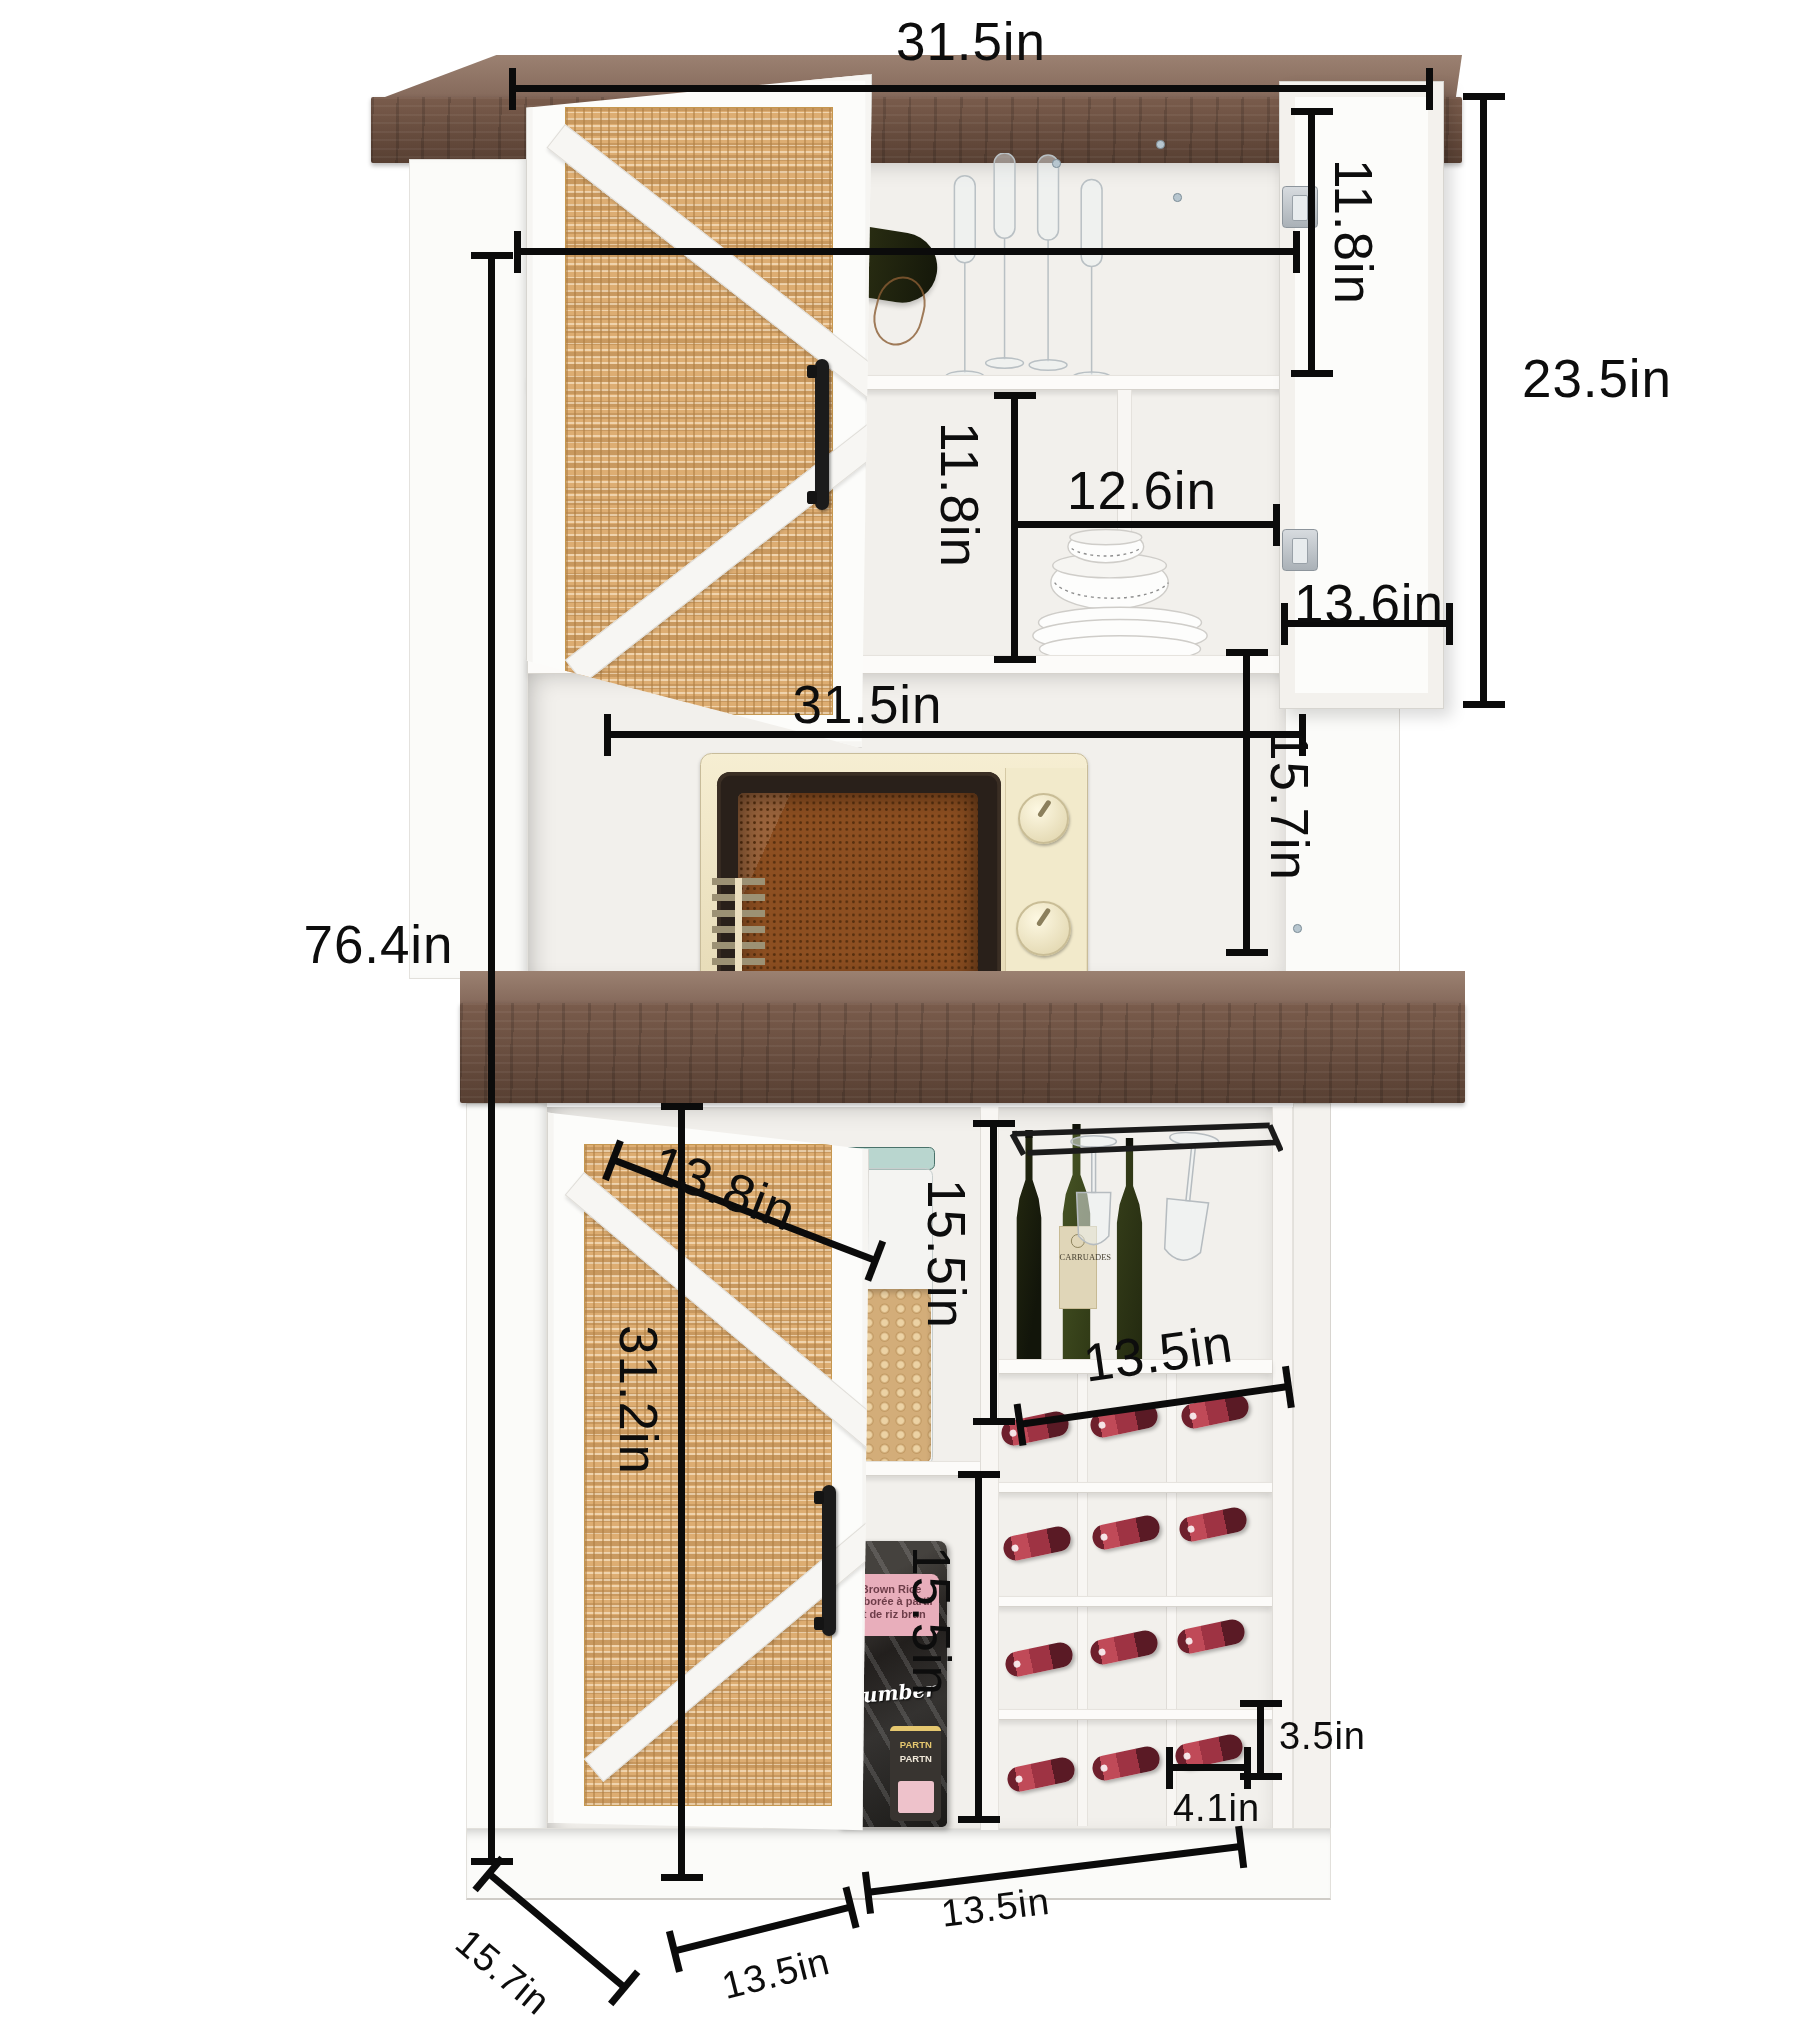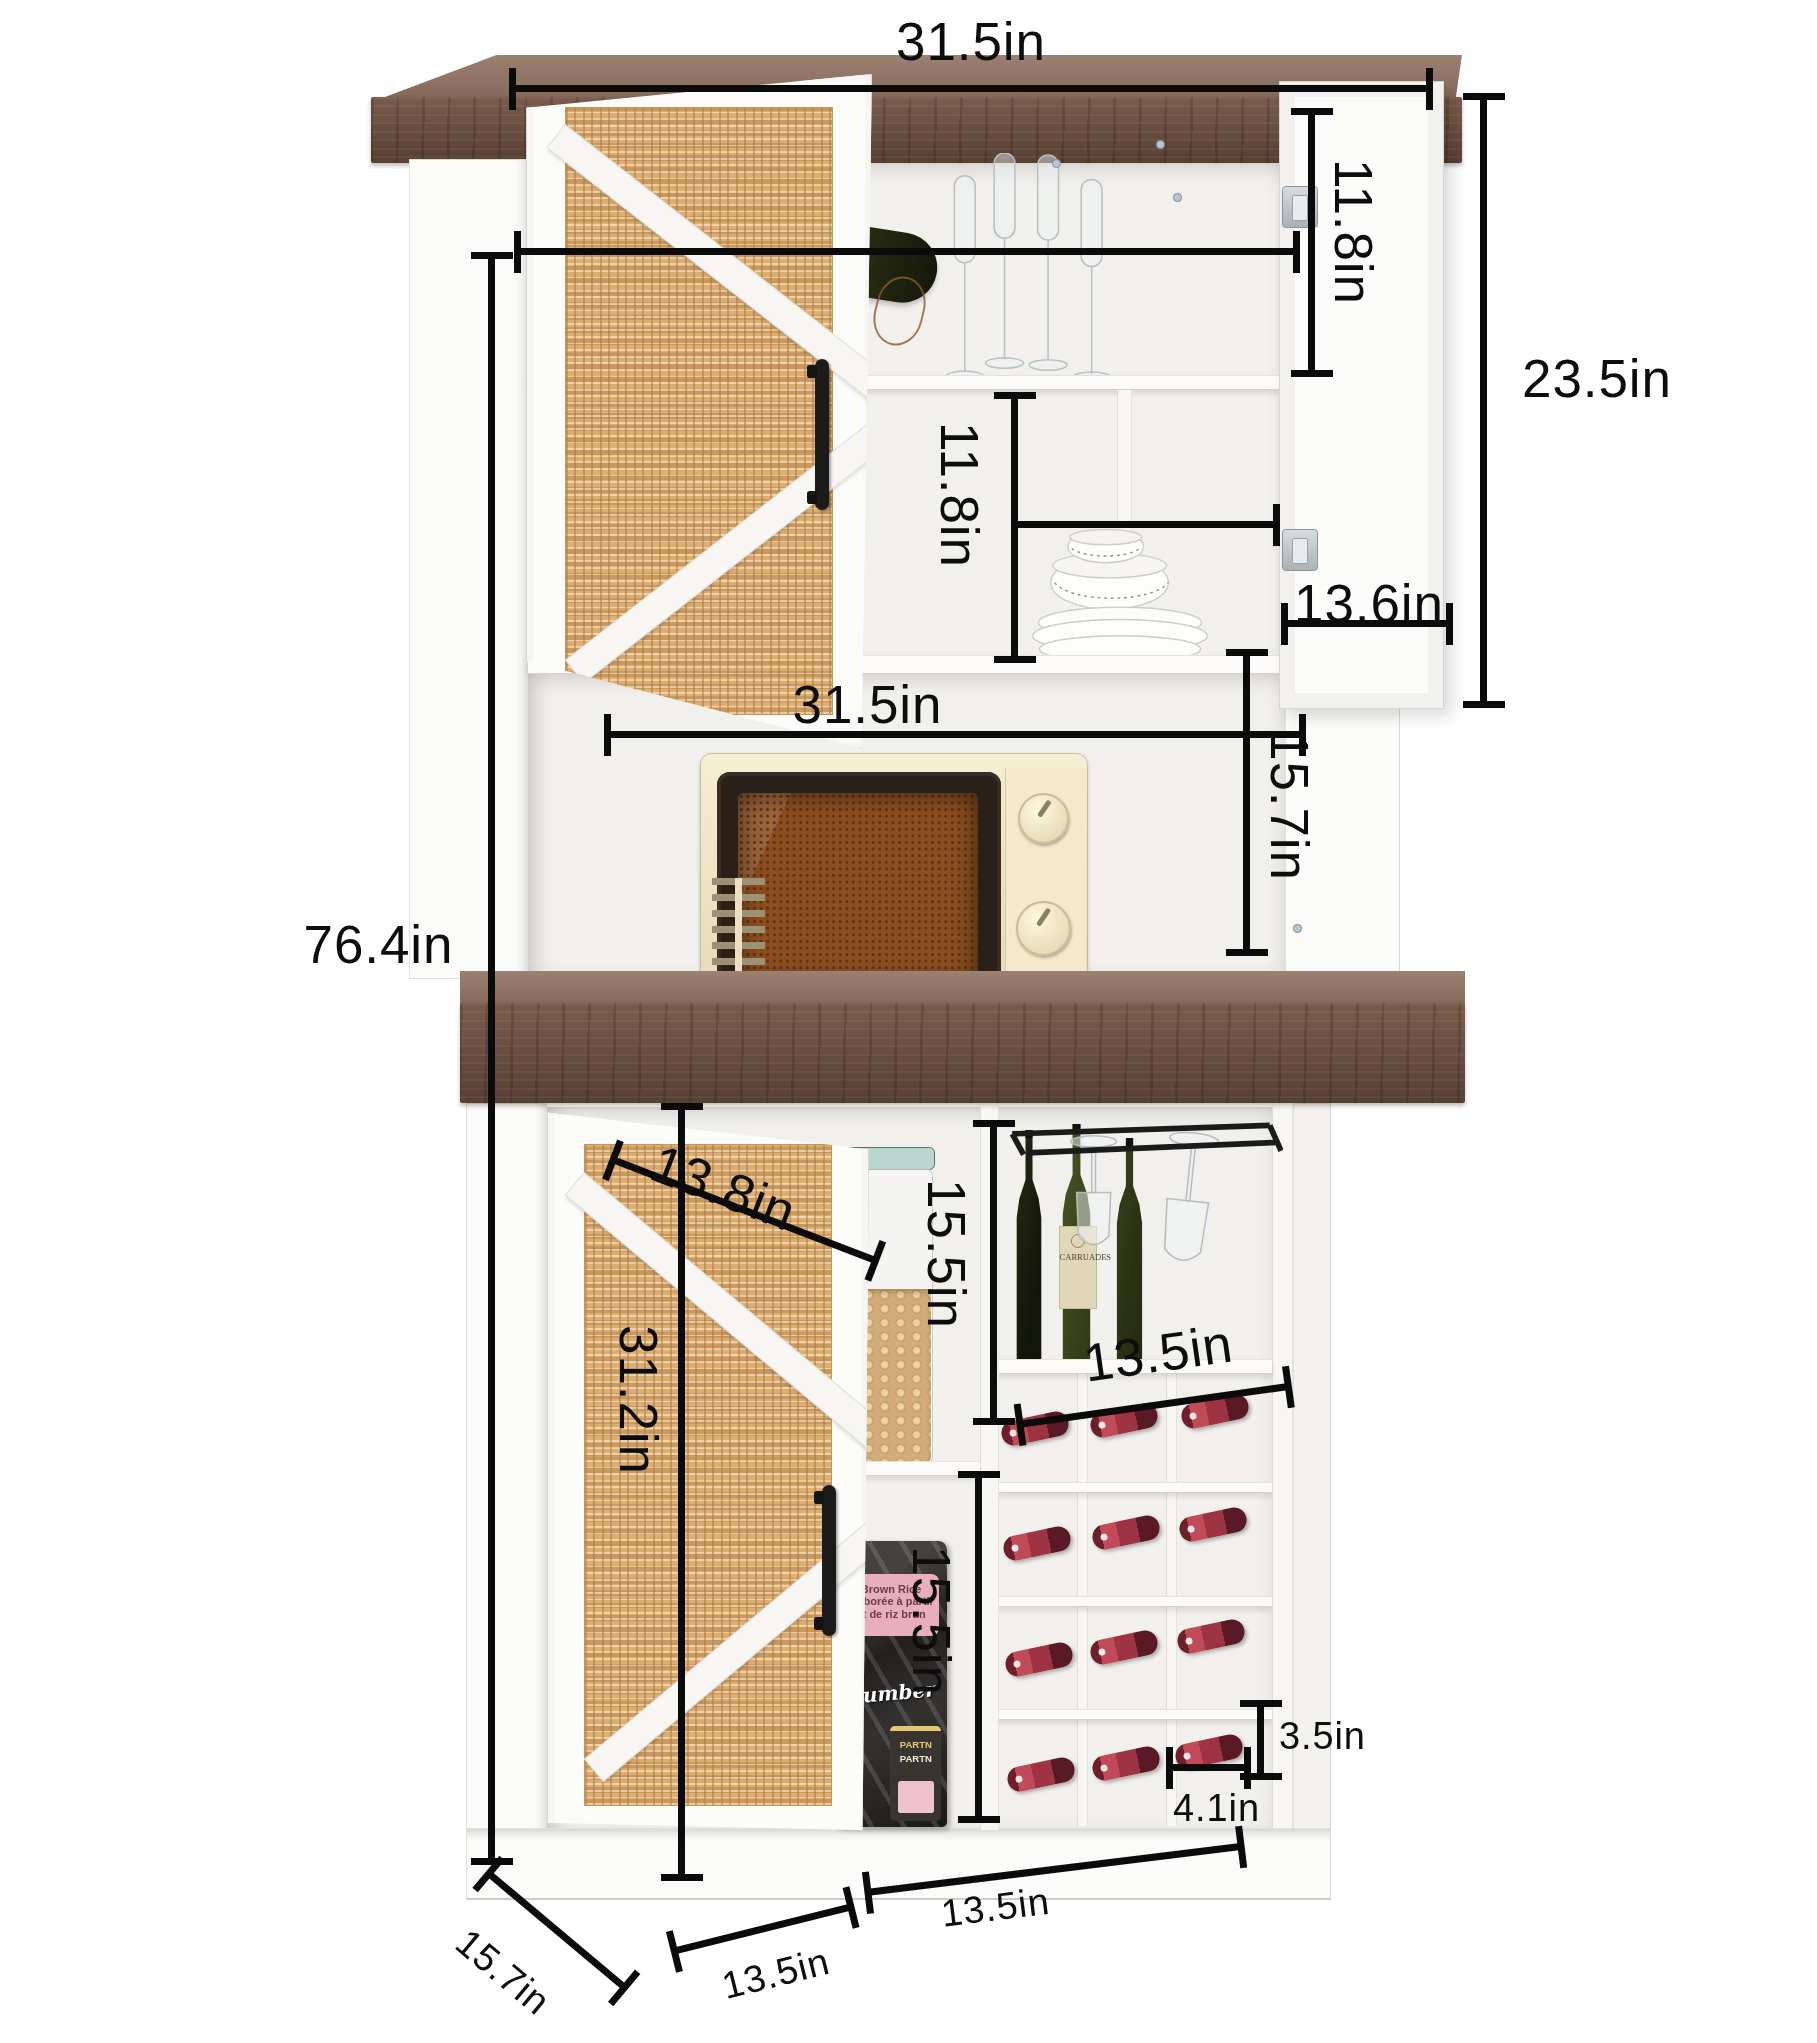--- a/index.html
+++ b/index.html
@@ -318,20 +318,21 @@
       <i class="b"></i>
     </div>
   <div class="dlabel" style="left:1522px;top:348px;">23.5in</div>
 
   <div class="vline" style="left:1011px;top:394px;height:267px;">
       <i class="t"></i>
       <i class="b"></i>
     </div>
   <div class="dlabel vert" style="left:929px;top:422px;">11.8in</div>
 
+  <div class="dlabel c" style="left:1005px;top:460px;width:274px;">12.6in</div>
   <div class="hline" style="left:1013px;top:521px;width:265px;">
       <i class="l"></i>
       <i class="r"></i>
     </div>
 
   <div class="dlabel c" style="left:1279px;top:573px;width:180px;">13.6in</div>
   <div class="hline" style="left:1283px;top:620px;width:168px;">
       <i class="l"></i>
       <i class="r"></i>
     </div>

